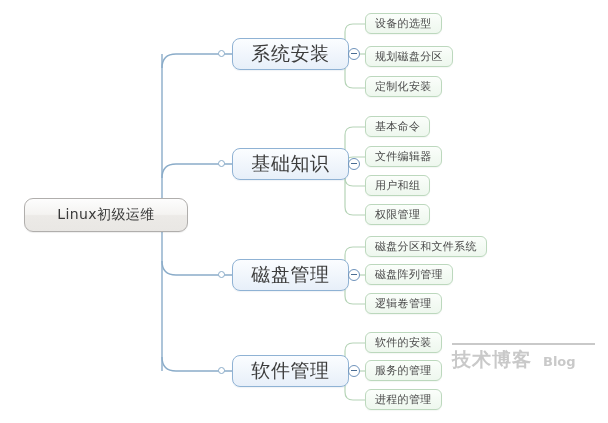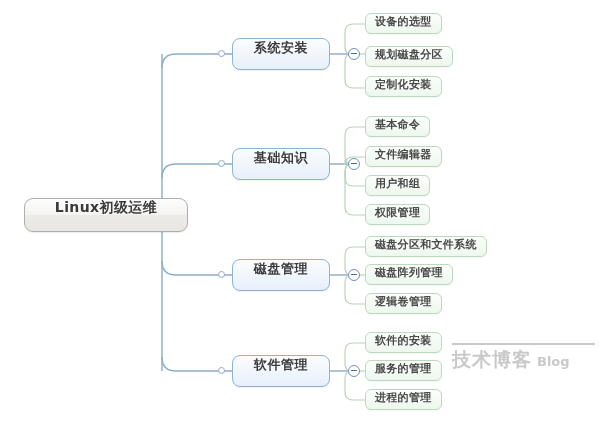--- a/index.html
+++ b/index.html
@@ -23,50 +23,50 @@
     top: 0;
     width: 608px;
     height: 423px;
     pointer-events: none;
   }
 
   .node {
     position: absolute;
     box-sizing: border-box;
     display: flex;
+    align-items: center;
     justify-content: center;
     white-space: nowrap;
     color: #3b3b3b;
-    font-weight: bold;
   }
 
   
   .node-root {
     left: 24px;
     top: 198px;
     width: 164px;
     height: 34px;
     border: 1px solid #b0aeac;
     border-radius: 9px;
     background: linear-gradient(to bottom, #fdfdfd 0%, #f4f3f1 48%, #eceae7 52%, #e9e7e4 100%);
     font-size: 14px;
     letter-spacing: 0.4px;
     color: #3a3a3a;
     box-shadow: 0 1px 1px rgba(0,0,0,0.07);
   }
 
   
   .node-l2 {
-    width: 98px;
+    width: 117px;
     height: 32px;
     left: 232px;
     border: 1px solid #8fb2d4;
     border-radius: 8px;
     background: linear-gradient(to bottom, #fbfdff 0%, #f1f6fc 50%, #e7eff9 100%);
-    font-size: 13px;
+    font-size: 19px;
     letter-spacing: 0.6px;
     color: #3c3c3c;
     box-shadow: 0 1px 1px rgba(120,150,180,0.12);
   }
 
   
   .node-l3 {
     height: 21px;
     left: 365px;
     border: 1px solid #bcd8bd;
@@ -130,21 +130,21 @@
   }
   .wm-rule {
     height: 2px;
     background: #c9c9c9;
     margin: 1px 0 2px 0;
     width: 143px;
   }
   .wm-sub {
     display: flex;
     align-items: baseline;
-    gap: 5px;
+    gap: 11px;
   }
   .wm-cn {
     font-size: 19px;
     font-weight: bold;
     color: #c9c9c9;
     text-shadow: 1px 1px 0 #ffffff;
     letter-spacing: 1px;
   }
   .wm-blog {
     font-size: 13px;

